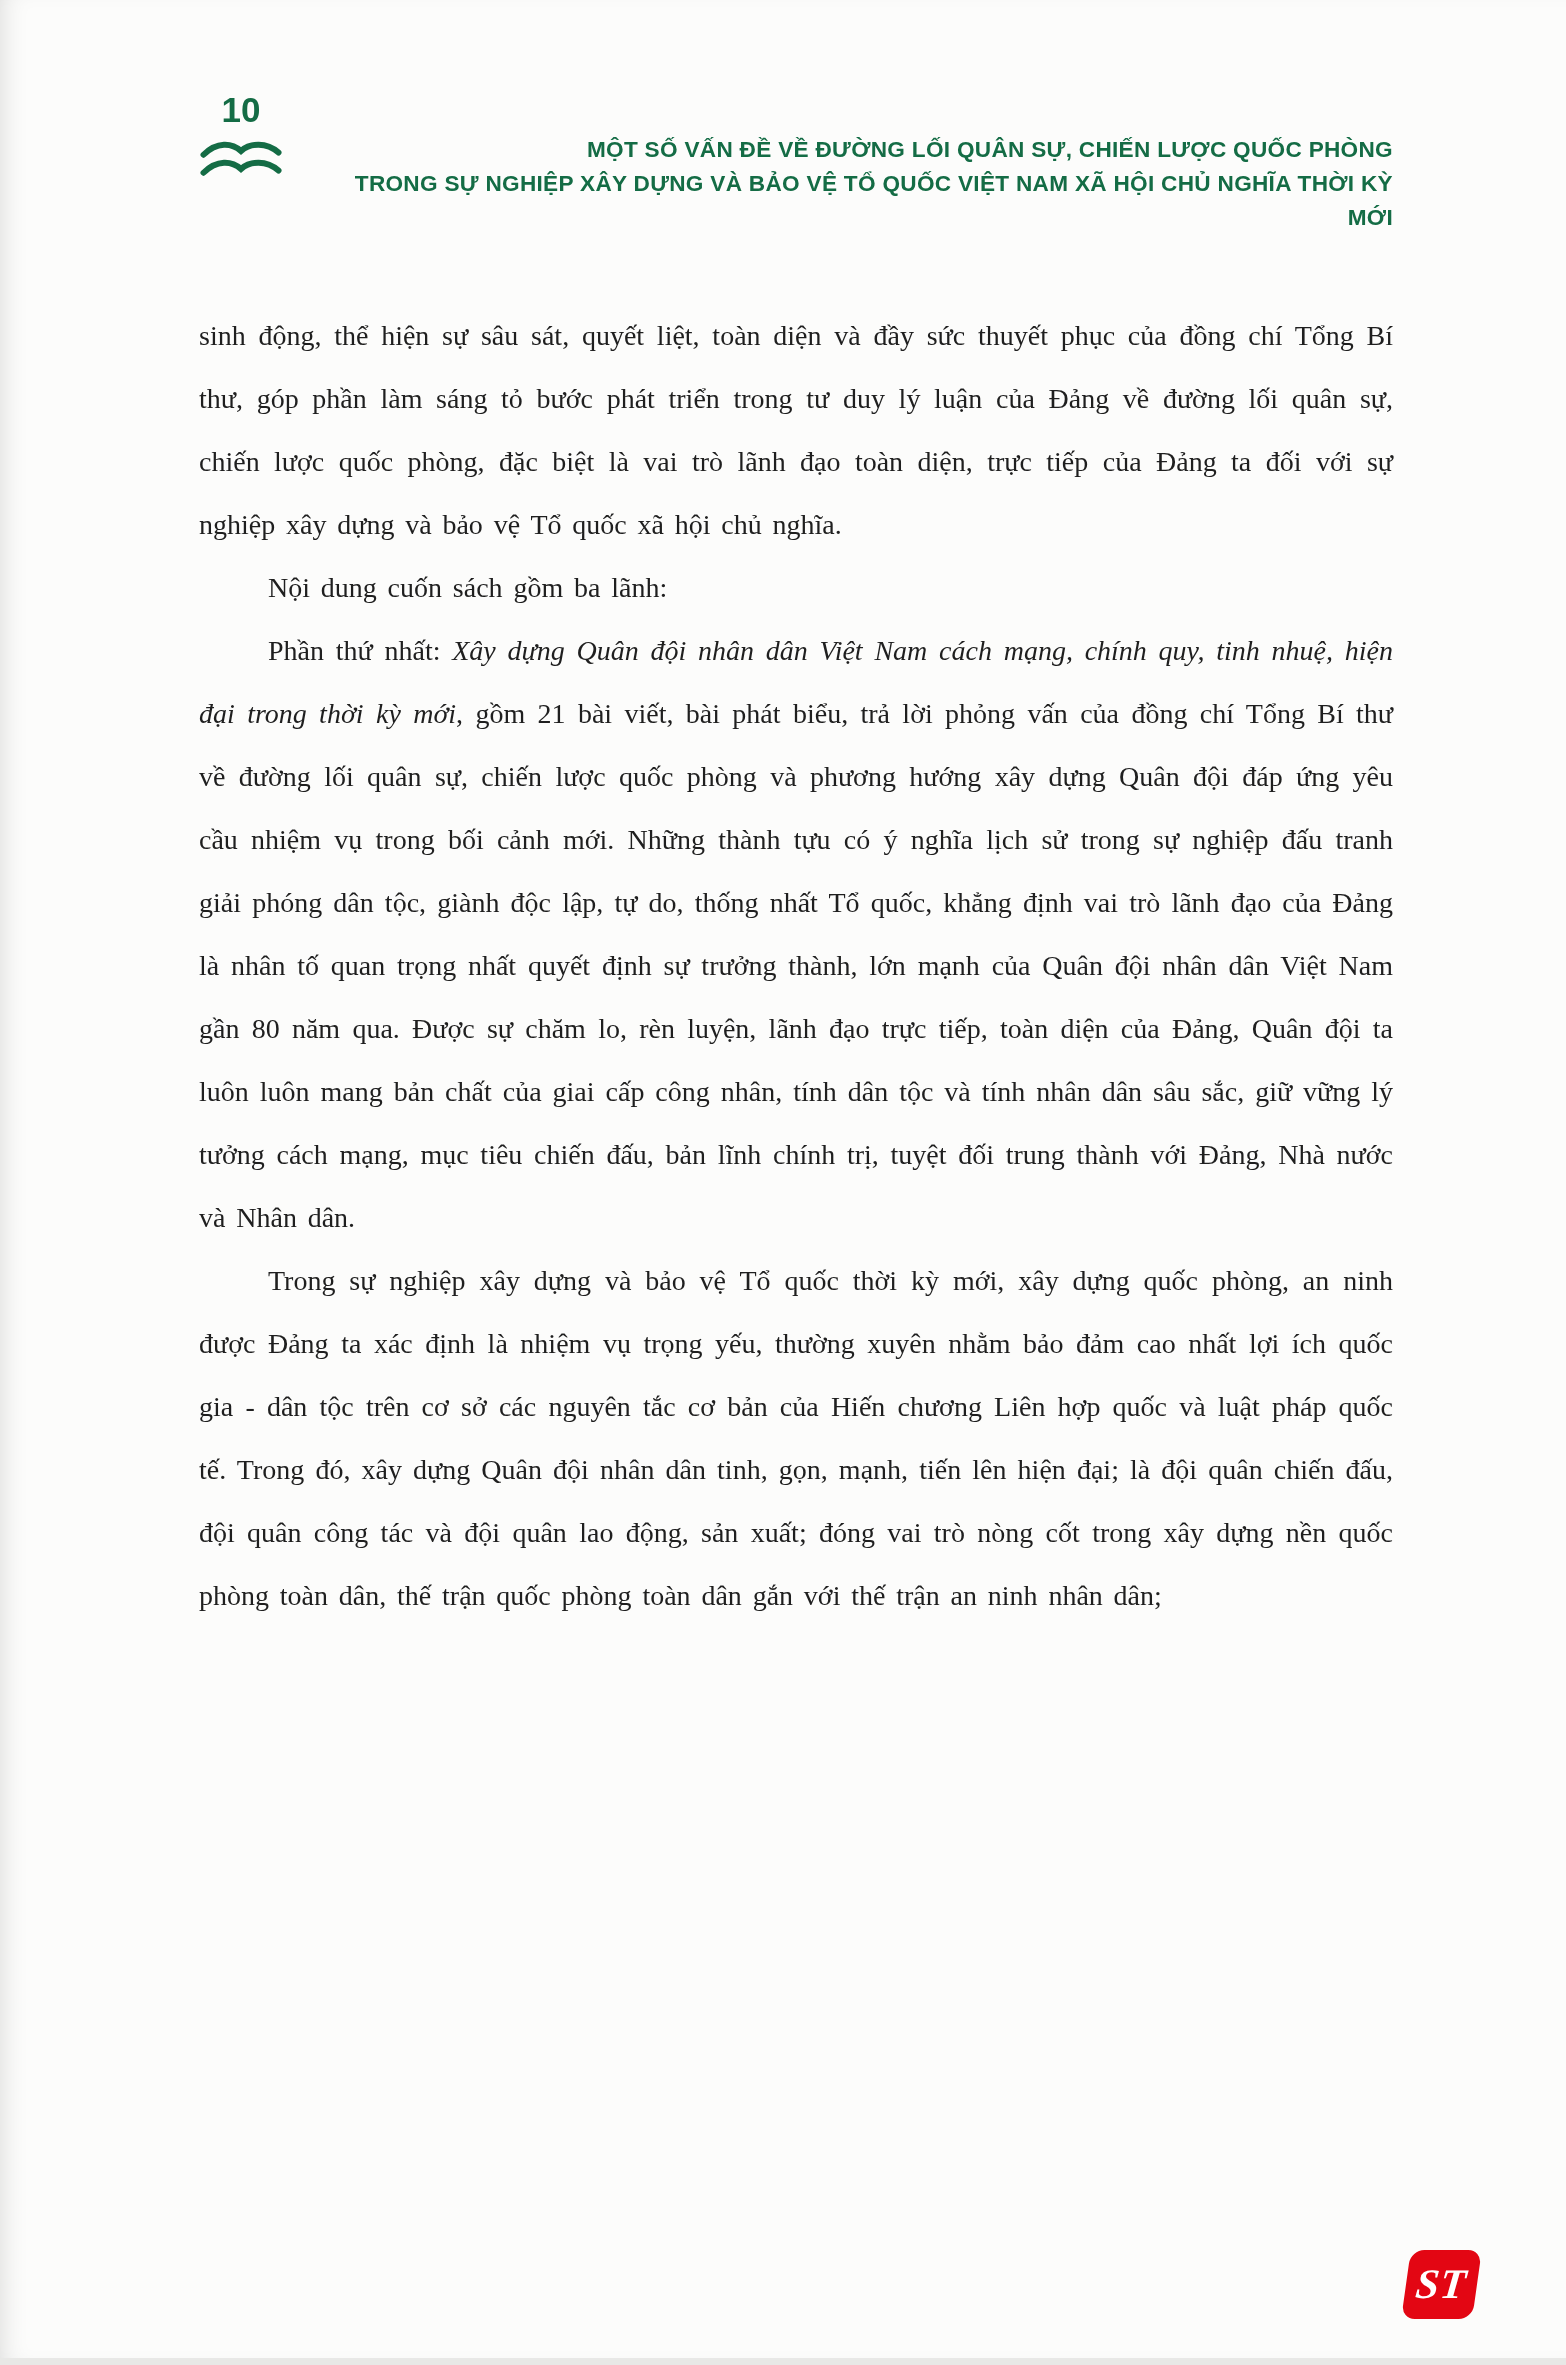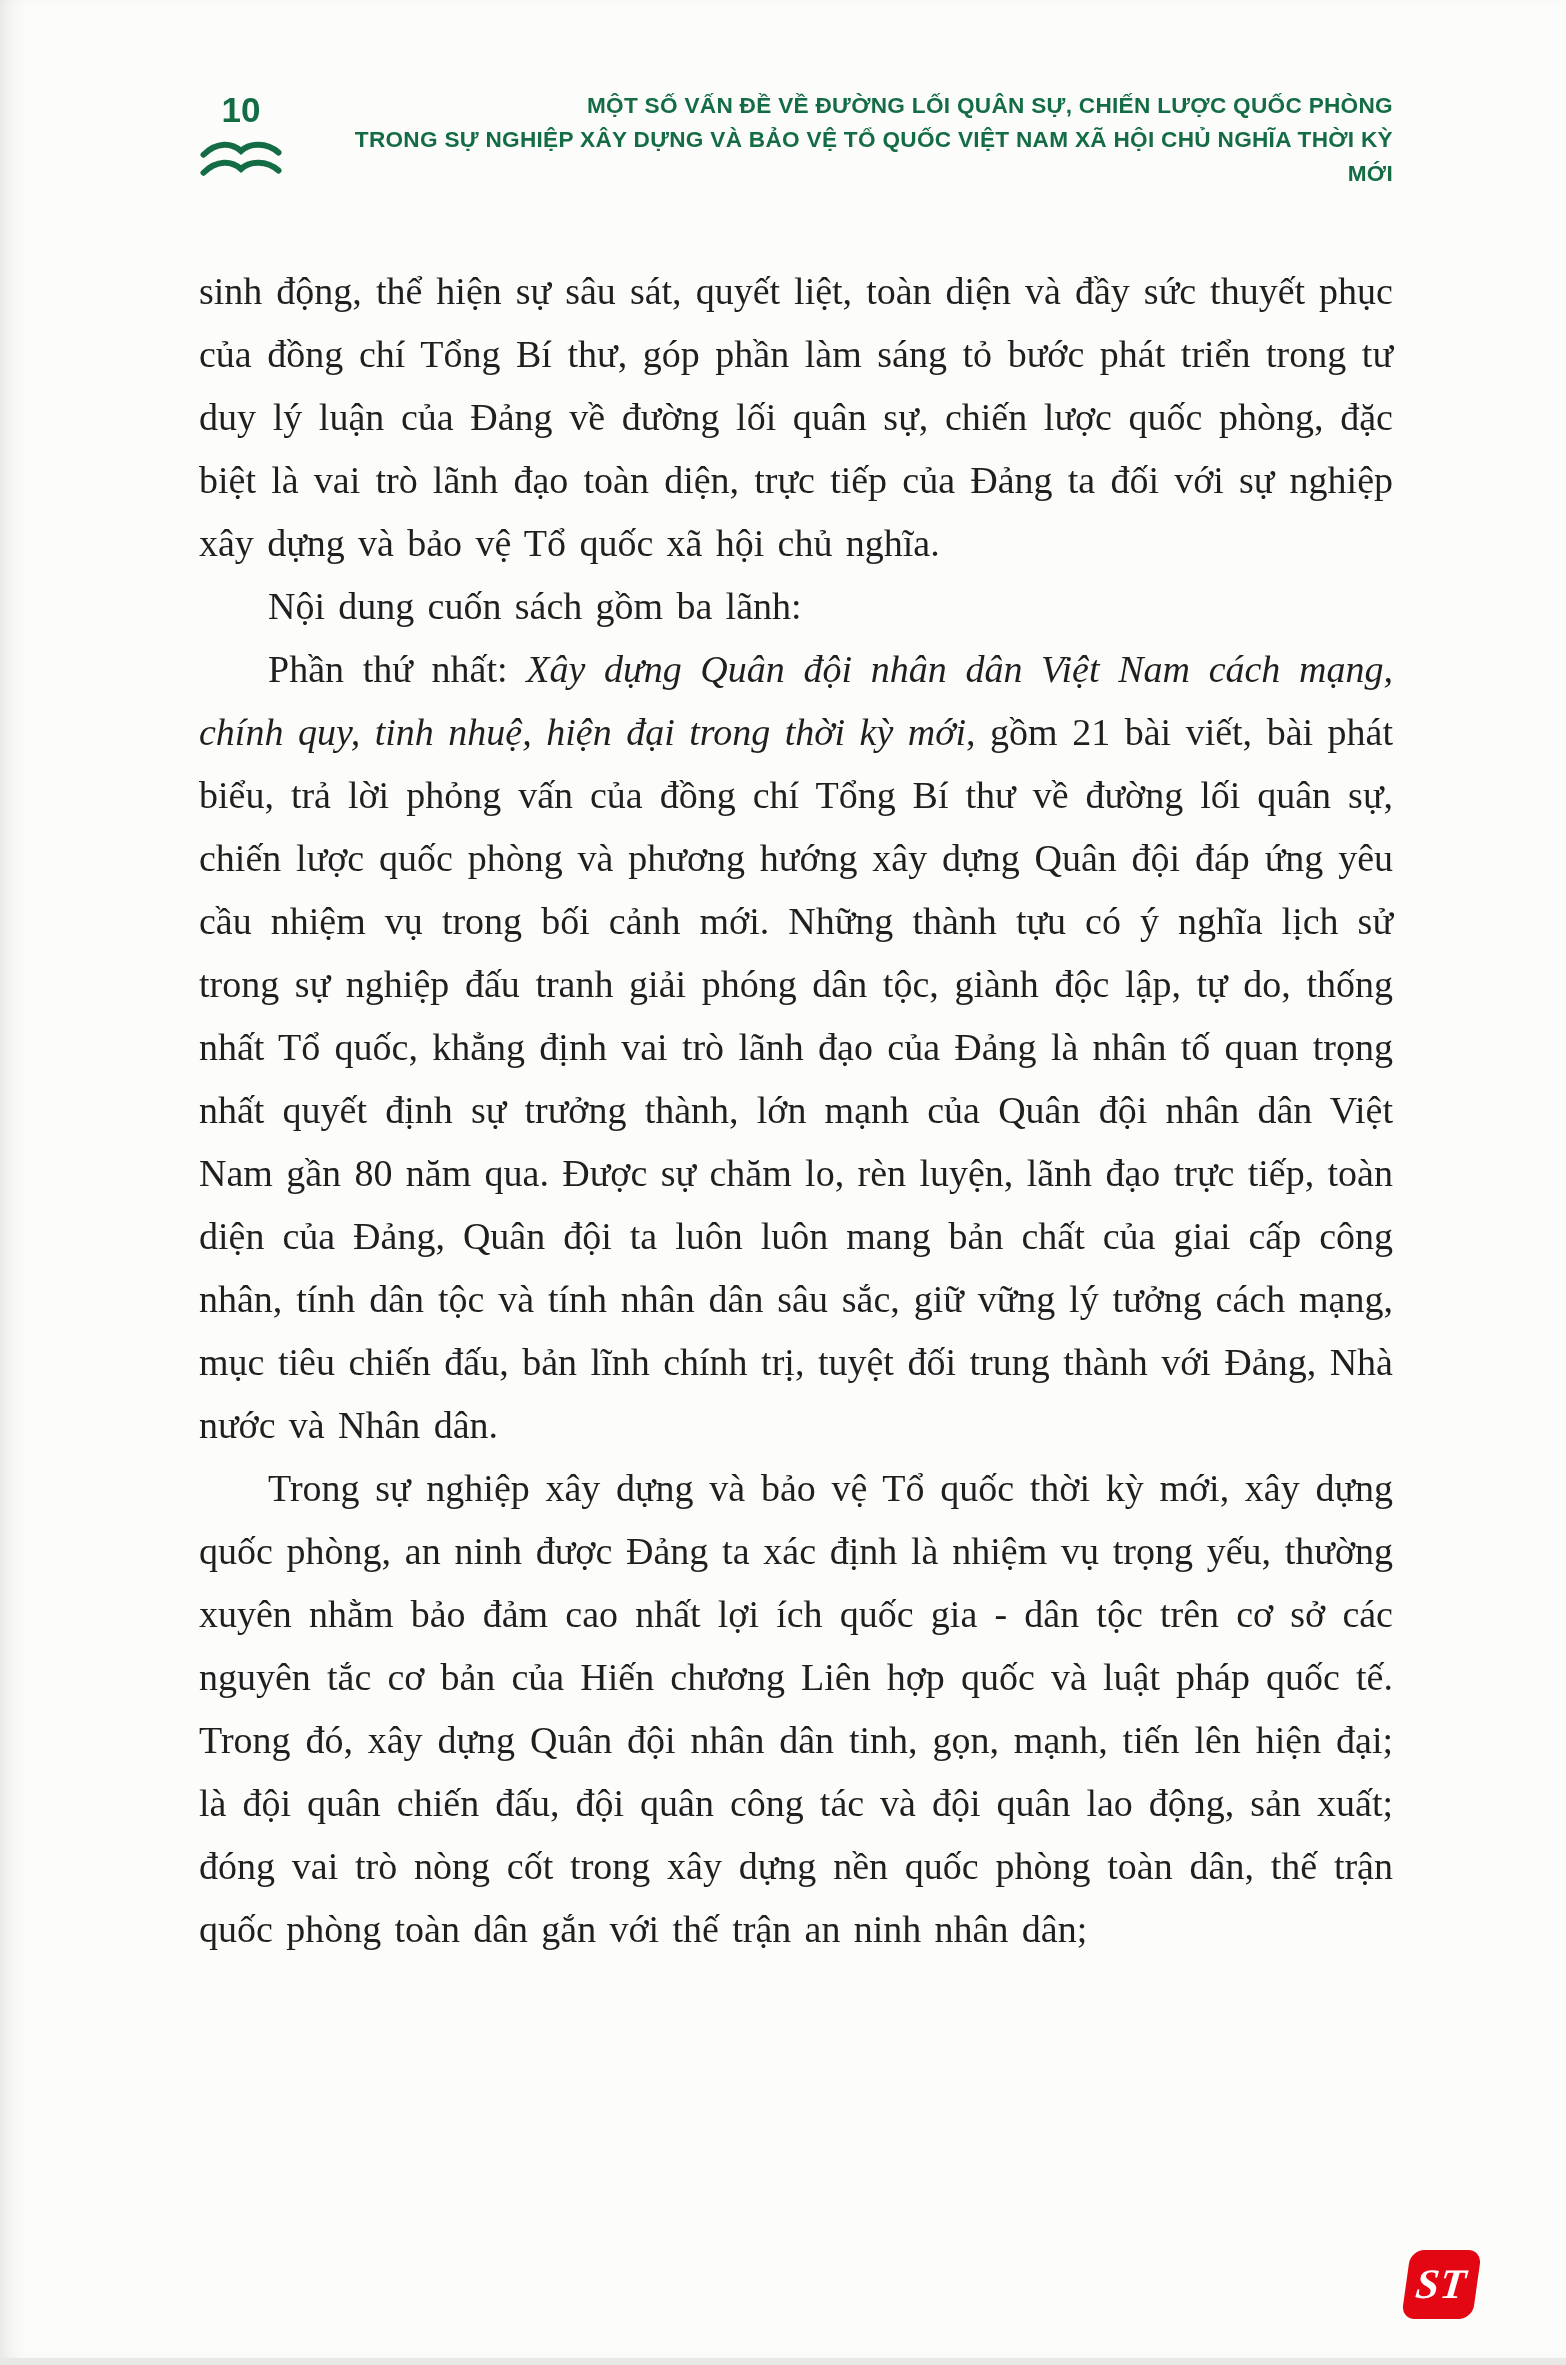--- a/index.html
+++ b/index.html
@@ -44,26 +44,27 @@
   }
   .header-titles {
     text-align: right;
     font-family: "Liberation Sans", "DejaVu Sans", sans-serif;
     font-weight: 700;
     font-size: 22.6px;
     line-height: 34px;
     letter-spacing: 0.3px;
     color: #146c45;
     max-width: 1083px;
+    margin-top: 44px;
   }
   
   .content {
     margin-top: 69px;
     color: #1f1f1f;
-    font-size: 38px;
+    font-size: 28px;
     line-height: 63px;
     text-align: justify;
     word-spacing: 3.8px;
   }
   .para {
     margin: 0;
     text-indent: 69px;
   }
   .para.no-indent {
     text-indent: 0;

